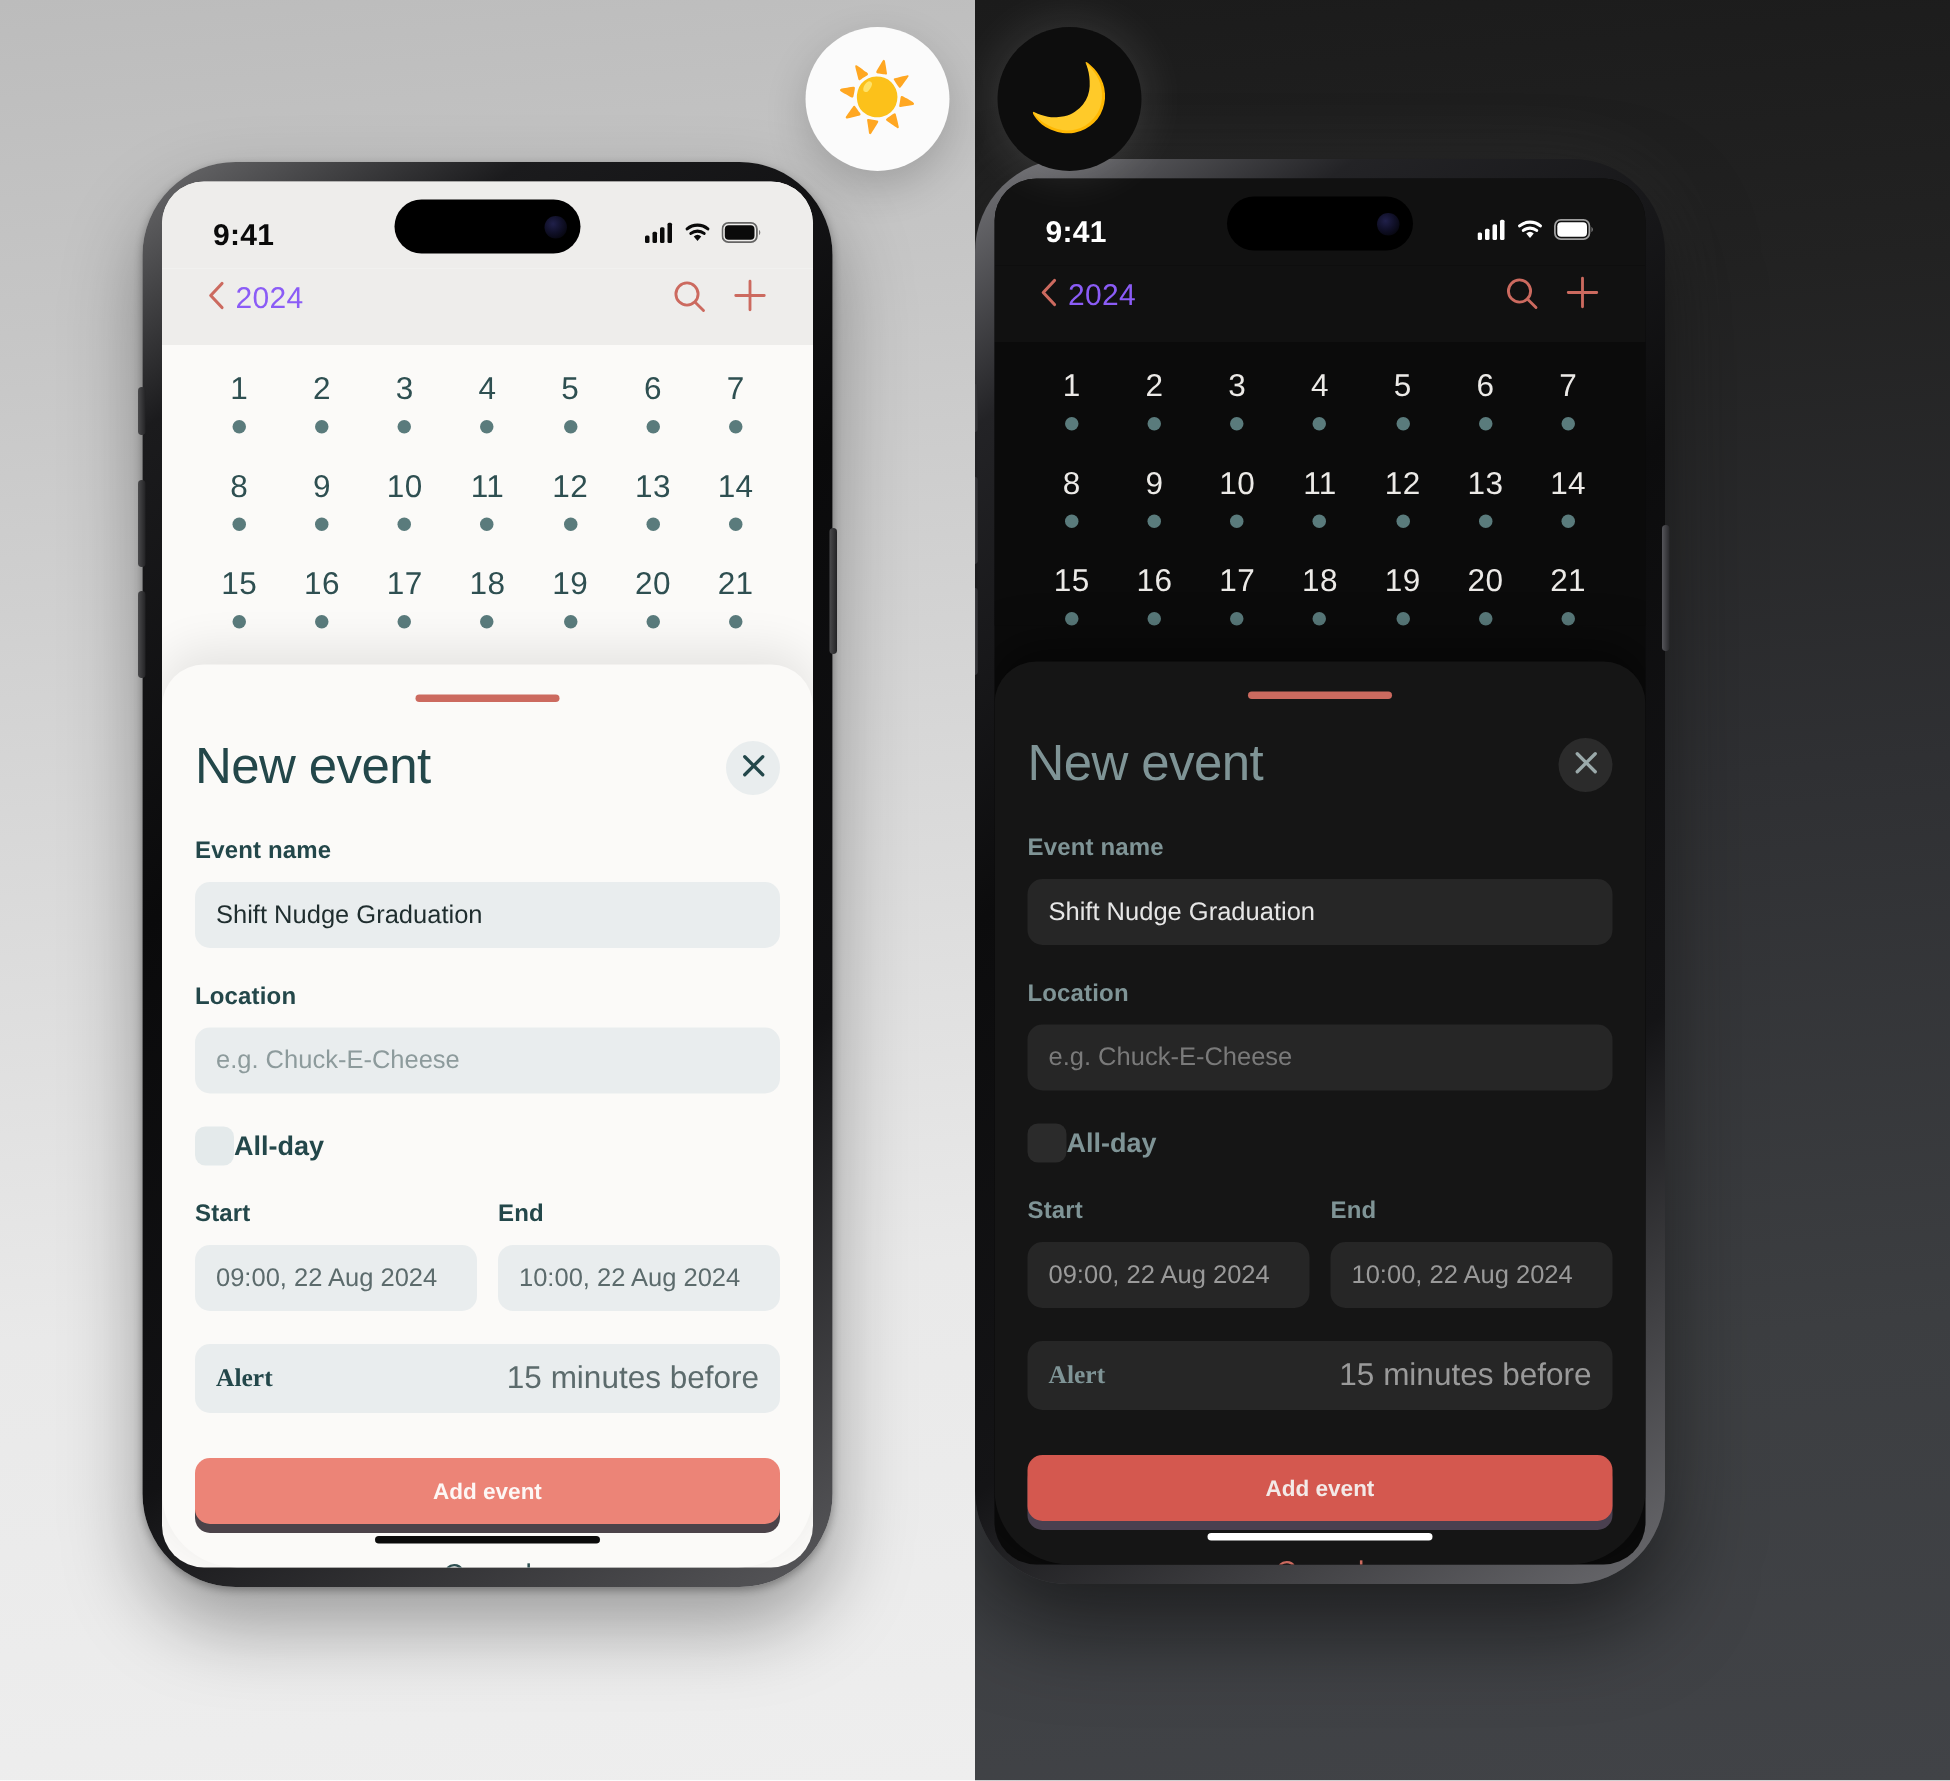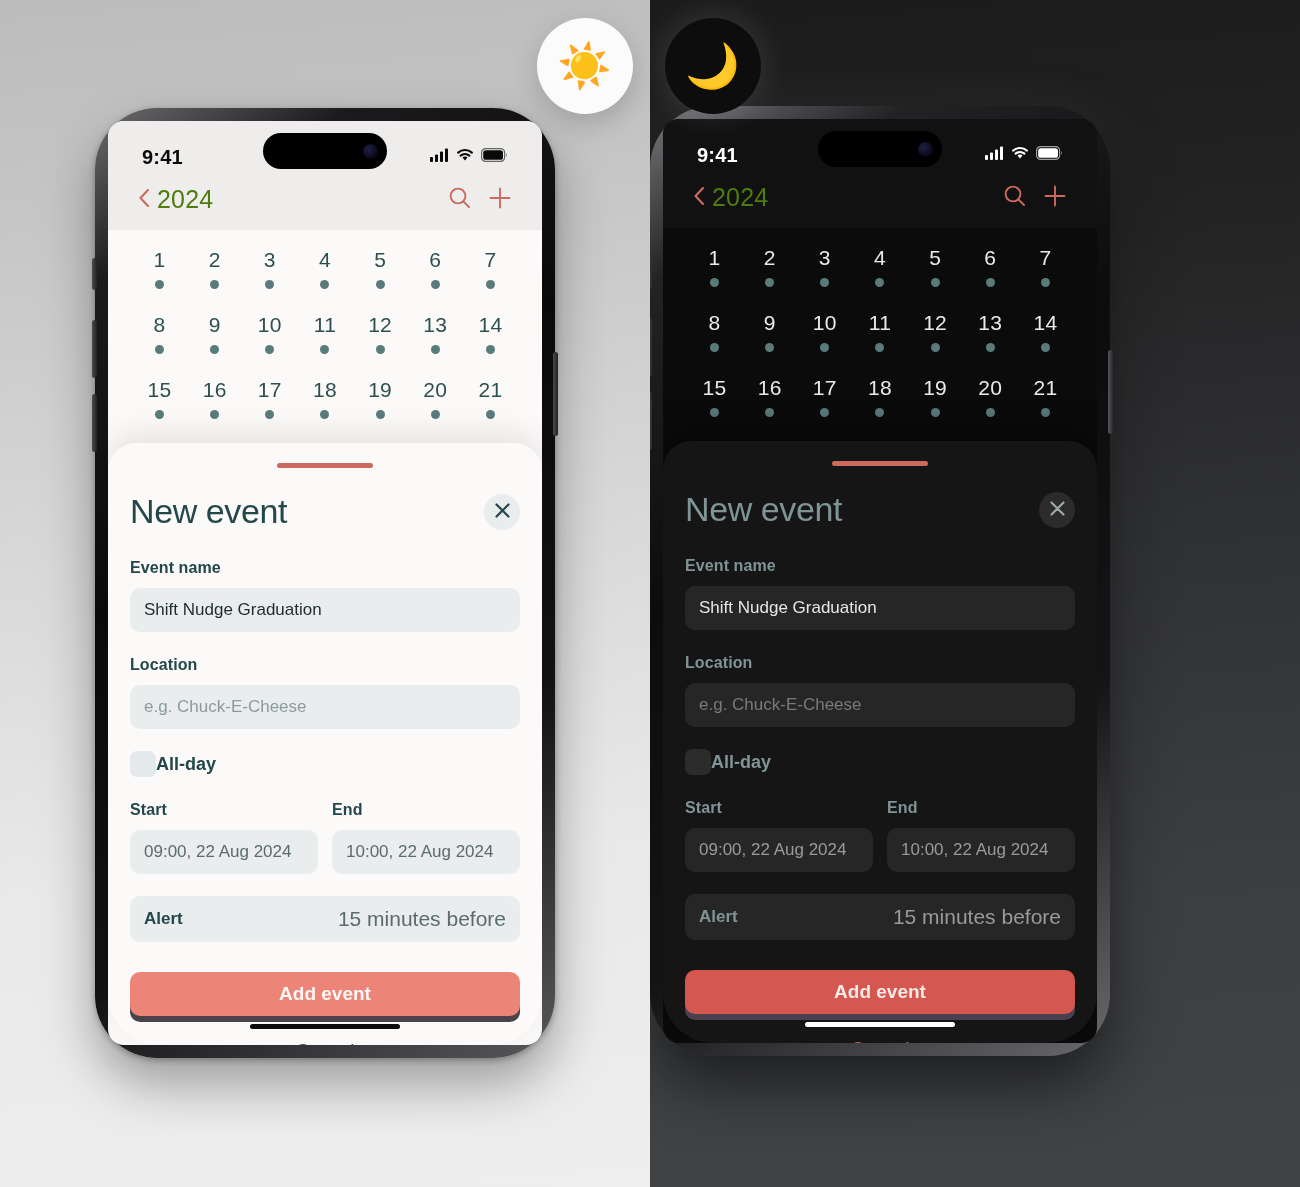--- a/index.html
+++ b/index.html
@@ -57,21 +57,21 @@
   .side-btn { position: absolute; border-radius: 3px; }
   .phone-light .side-btn { background: linear-gradient(90deg,#4a4a4c,#232325); }
   .phone-dark  .side-btn { background: linear-gradient(90deg,#55555a,#2a2a2d); }
   .sb-mute  { left: -3px; top: 150px;  width: 5px; height: 32px; }
   .sb-volup { left: -3px; top: 212px;  width: 5px; height: 58px; }
   .sb-voldn { left: -3px; top: 286px;  width: 5px; height: 58px; }
   .sb-power { right: -3px; top: 244px; width: 5px; height: 84px; }
 
   .screen {
     position: relative; width: 100%; height: 100%;
-    border-radius: 16px; overflow: hidden;
+    border-radius: 28px; overflow: hidden;
   }
   .screen-light { background: #fbfaf8; }
   .screen-dark  { background: #0b0b0b; }
 
   
   .statusbar {
     position: relative; height: 58px;
     display: flex; align-items: center; justify-content: space-between;
     padding: 14px 34px 0 34px;
   }
@@ -93,21 +93,21 @@
     background: radial-gradient(circle at 38% 35%, #20204a 0%, #101028 45%, #000 100%); }
 
   
   .navrow {
     display: flex; align-items: center; justify-content: space-between;
     padding: 6px 30px 16px 30px;
   }
   .nav-light { background: #eeedeb; }
   .nav-dark  { background: #111111; }
   .nav-back { display: flex; align-items: center; gap: 7px; cursor: pointer; }
-  .nav-year { font-size: 25px; color: #4d7c0f; letter-spacing: .2px; }
+  .nav-year { font-size: 20px; color: #8b5cf6; letter-spacing: .2px; }
   .nav-actions { display: flex; align-items: center; gap: 17px; }
 
   
   .calendar { padding: 18px 24px 0 24px; }
   .cal-light { background: #fbfaf8; }
   .cal-dark  { background: #0b0b0b; }
   .cal-row {
     display: grid; grid-template-columns: repeat(7, 1fr);
     margin-bottom: 24px;
   }
@@ -164,30 +164,30 @@
 
   .dates-row { display: flex; gap: 14px; }
   .date-col { flex: 1; }
 
   .alert-row {
     display: flex; align-items: center; justify-content: space-between;
     height: 46px; border-radius: 10px; padding: 0 14px; margin-top: 22px; cursor: pointer;
   }
   .alert-light { background: #e9edee; }
   .alert-dark  { background: #262626; }
-  .alert-key { font-size: 17px; font-weight: 700; }
+  .alert-key { font-size: 17px; font-weight: 700; font-family: Liberation Serif, serif; }
   .alert-val { font-size: 21px; }
   .alertk-light { color: #23474a; } .alertv-light { color: #5c6b6c; }
   .alertk-dark  { color: #7f9496; } .alertv-dark  { color: #9a9a9a; }
 
   .primary-wrap { margin-top: 30px; }
   .primary-btn {
     width: 100%; height: 44px; border-radius: 10px; border: none;
     background: #ec8477; color: #fdf7f5;
-    font-family: "Liberation Sans", sans-serif; font-size: 19px; font-weight: 700;
+    font-family: "Liberation Sans", sans-serif; font-size: 15px; font-weight: 700;
     cursor: pointer;
   }
   .btn-shadow-light { box-shadow: 0 6px 0 0 #4b4349; }
   .primary-dark { background: #d4584f; color: #f3e9e7; box-shadow: 0 6px 0 0 #4a4050; }
 
   .cancel-btn {
     display: block; width: 100%; margin-top: 24px; background: none; border: none;
     font-family: "Liberation Sans", sans-serif; font-size: 19px; cursor: pointer;
   }
   .cancel-light { color: #2e4f51; }

